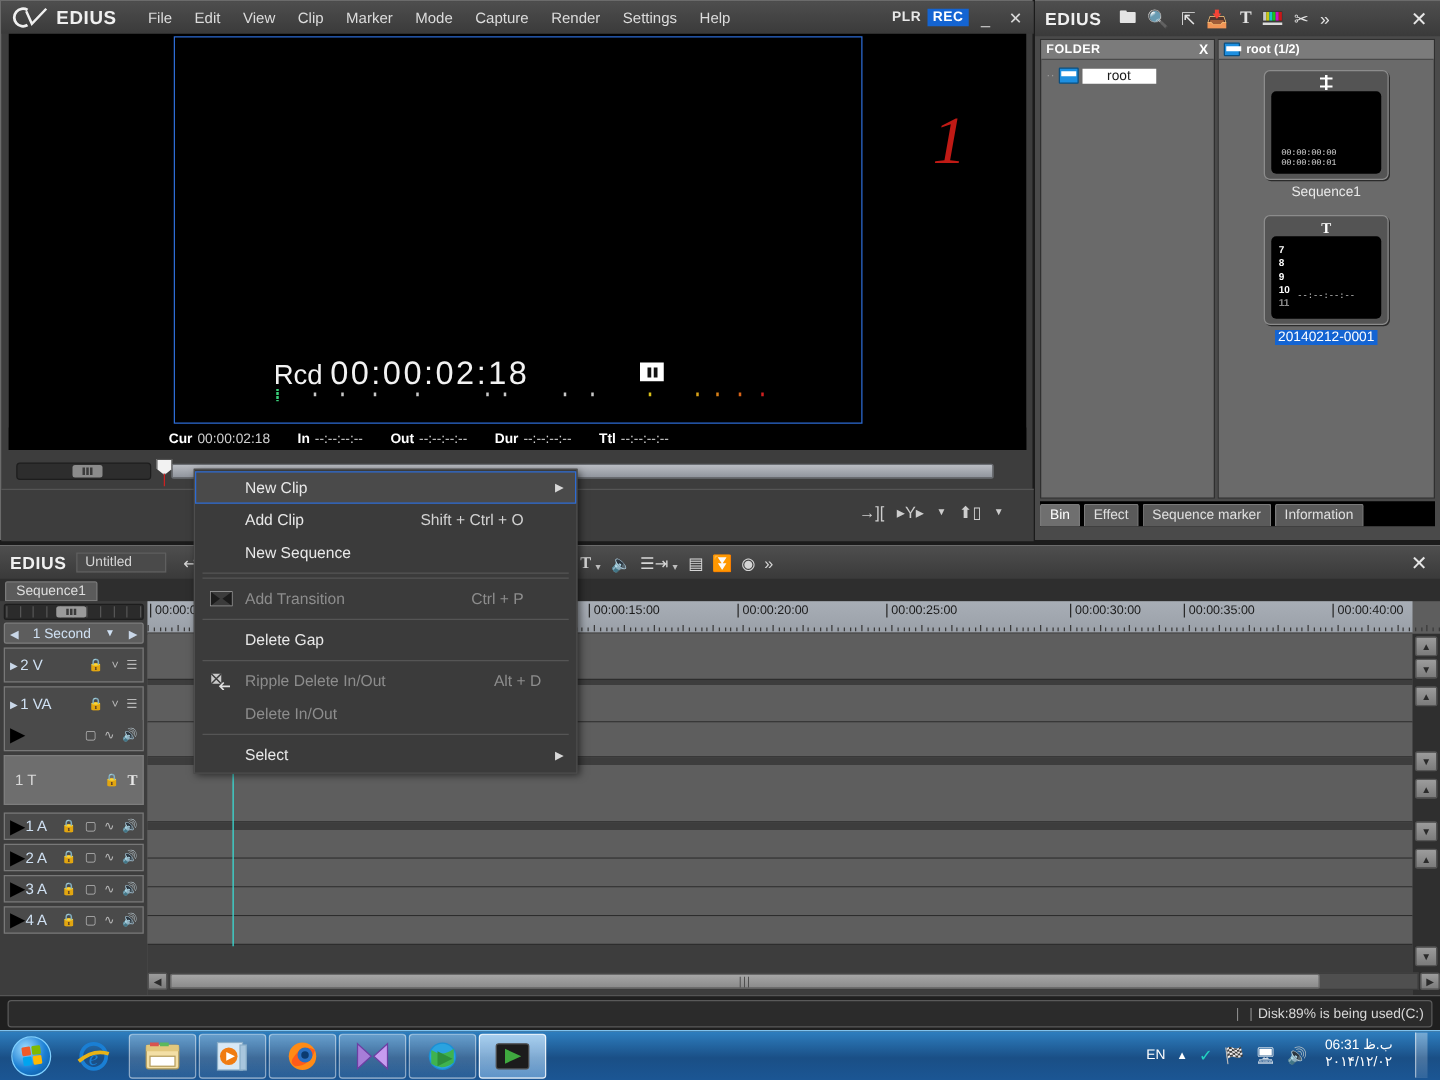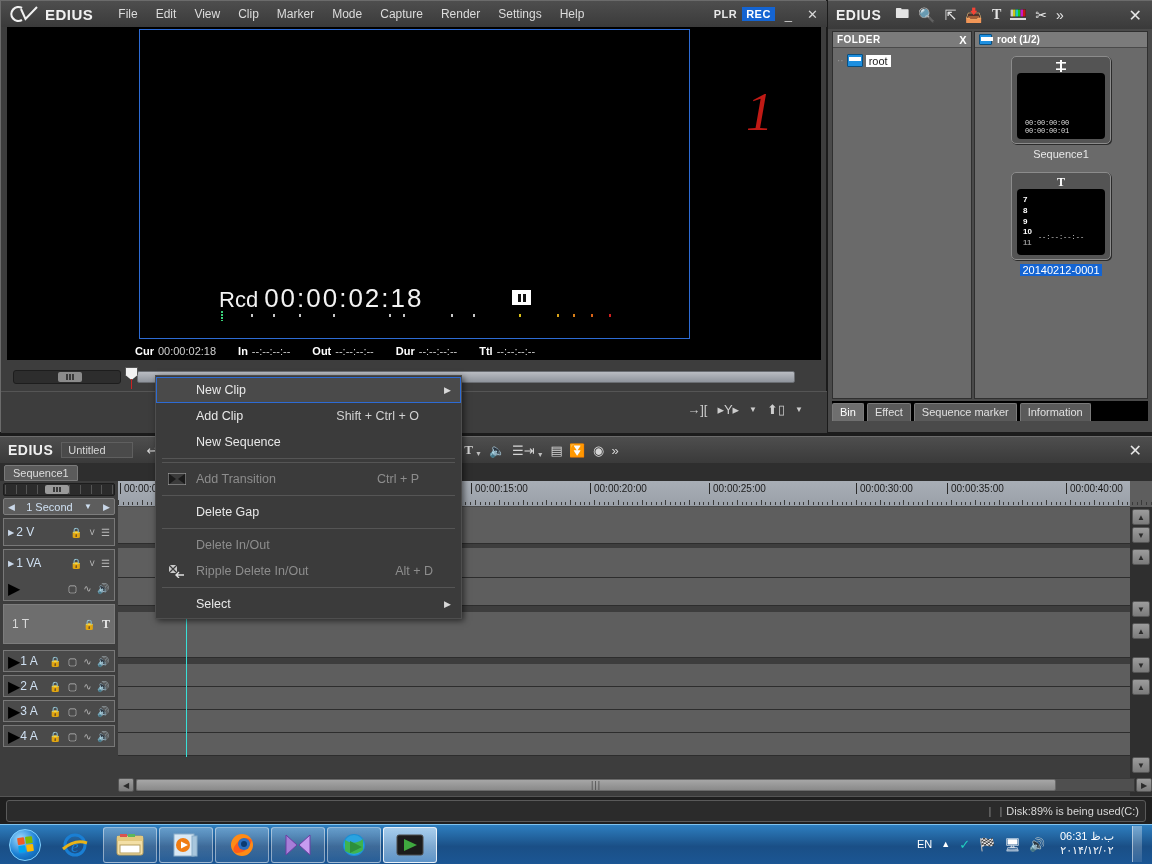--- a/index.html
+++ b/index.html
@@ -80,21 +80,21 @@
   #folder-pane { position:absolute; left:4px; top:30px; width:140px; height:368px;
       background:#6a6a6a; border:1px solid #2f2f2f; }
   #folder-head { height:16px; background:#7b7b7b; display:flex; align-items:center; justify-content:space-between;
       padding:0 4px; border-bottom:1px solid #4a4a4a;}
   #folder-head span { font-size:10px; color:#ffffff; font-weight:bold; letter-spacing:.4px;}
   #folder-head .x { font-size:11px; color:#ffffff; font-weight:bold; cursor:default;}
   #folder-tree { padding:6px 4px; display:flex; align-items:center; gap:3px; }
   .folder-ico { width:16px; height:13px; background:#1d8fe0; border:1px solid #0a4f80; border-radius:1px;
       position:relative; }
   .folder-ico:after { content:''; position:absolute; left:1px; top:2px; width:12px; height:4px; background:#fff; }
-  #folder-tree .lbl { font-size:11px; color:#1a1a1a; background:#ffffff; padding:0 3px; }
+  #folder-tree .lbl { font-size:11px; color:#1a1a1a; background:#ffffff; padding:0 20px; }
   .tree-dash { color:#9a9a9a; font-size:10px; }
 
   #bin-pane { position:absolute; left:146px; top:30px; width:174px; height:368px;
       background:#6a6a6a; border:1px solid #2f2f2f; }
   #bin-head { height:16px; background:#7b7b7b; display:flex; align-items:center; gap:5px;
       padding:0 4px; border-bottom:1px solid #4a4a4a;}
   #bin-head .lbl { font-size:10px; color:#ffffff; font-weight:bold; }
   .clip-cell { margin:8px auto 0; width:100px; }
   .clip-thumb { width:100px; height:88px; background:#545454; border:1px solid #8c8c8c;
       border-radius:5px; box-shadow:1px 1px 0 #2b2b2b; padding:2px; position:relative; }
@@ -881,32 +881,32 @@
       </span>
       <span class="lab">Add Transition</span>
       <span class="accel">Ctrl + P</span>
     </div>
     <div class="cm-sep"></div>
     <div class="cm-item">
       <span class="lab">Delete Gap</span>
     </div>
     <div class="cm-sep"></div>
     <div class="cm-item disabled">
-      <span class="lab">Delete In/Out</span>
-    </div>
-    <div class="cm-item disabled">
       <span class="cm-ico">
         <svg width="18" height="14" viewBox="0 0 18 14">
           <rect x="1" y="1" width="8" height="8" fill="#c9c9c9"></rect>
           <path d="M1 1 L9 9 M9 1 L1 9" stroke="#3b3b3b" stroke-width="1.2"></path>
           <path d="M16 11 L8 11 M11 8 L8 11 L11 14" stroke="#e0e0e0" stroke-width="1.4" fill="none"></path>
         </svg>
       </span>
       <span class="lab">Ripple Delete In/Out</span>
       <span class="accel" style="right:28px">Alt + D</span>
+    </div>
+    <div class="cm-item disabled">
+      <span class="lab">Delete In/Out</span>
     </div>
     <div class="cm-sep"></div>
     <div class="cm-item">
       <span class="lab">Select</span>
       <span class="sub">▶</span>
     </div>
   </div>
 
 
   <div id="statusbar">

